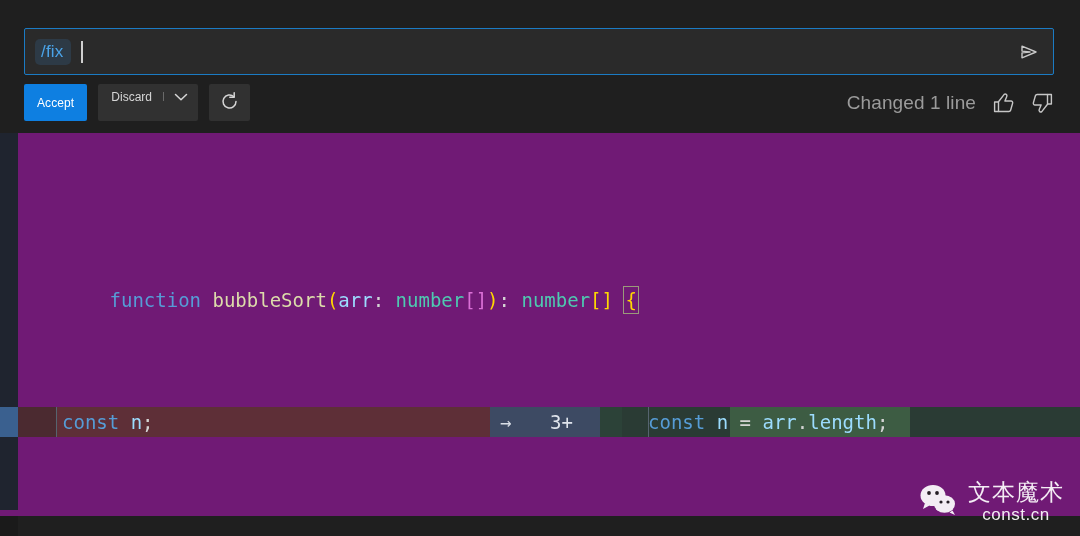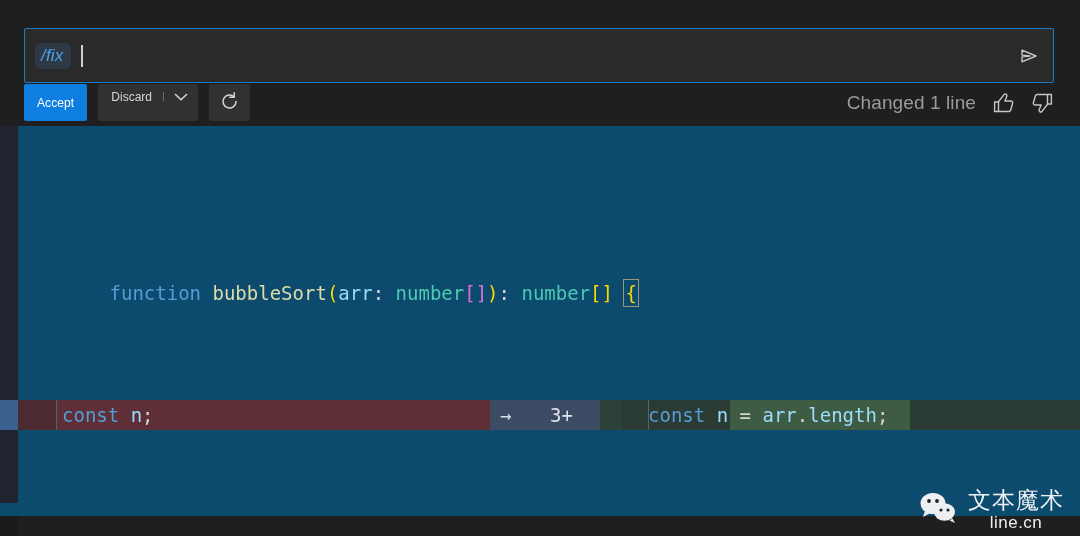--- a/index.html
+++ b/index.html
@@ -12,25 +12,25 @@
 
   #app { position: relative; width: 1080px; height: 536px; background: #252b38; }
 
   
   .chat-panel {
     position: absolute; left: 0; top: 0; width: 1080px; height: 139px;
     background: #1f1f1f;
   }
 
   .input-row {
-    position: absolute; left: 24px; top: 28px; width: 1030px; height: 55px;
+    position: absolute; left: 24px; top: 28px; width: 1030px; height: 47px;
     background: #2a2a2a;
     border: 1px solid #1b7bc4;
     border-radius: 2px;
-    display: flex; align-items: center; font-style: italic;
+    display: flex; align-items: center;
   }
 
   .slash-chip {
     margin-left: 10px;
     background: #2d3a46;
     color: #4aa3e8;
     border-radius: 5px;
     padding: 3px 7px 4px 6px;
     font-family: "Liberation Sans", sans-serif;
     font-size: 17px;
@@ -88,22 +88,22 @@
   }
   .status-text {
     font-family: "Liberation Sans", sans-serif;
     font-size: 19px; color: #9b9b9b;
     letter-spacing: .1px;
   }
   .vote-icon { width: 26px; height: 26px; display:flex; align-items:center; justify-content:center; }
 
   
   .editor {
-    position: absolute; left: 0; top: 126px; width: 1080px; height: 402px;
-    background: #0c4a6e;
+    position: absolute; left: 0; top: 133px; width: 1080px; height: 402px;
+    background: #701a75;
     overflow: hidden;
   }
 
   .gutter-strip {
     position: absolute; left: 0; top: 0; width: 18px; height: 377px;
     background: #1f242f;
   }
 
   .code {
     position: absolute; left: 0; top: 0; width: 1080px;
@@ -191,21 +191,21 @@
     position: absolute; left: 0; top: 516px; width: 1080px; height: 20px;
     background: #1f1f1f;
   }
   .footer-gutter {
     position: absolute; left: 0; top: 0; width: 18px; height: 20px;
     background: #1a1a1a;
   }
 
   
   .watermark {
-    position: absolute; right: 16px; bottom: 4px;
+    position: absolute; right: 16px; bottom: 12px;
     display: flex; align-items: center; gap: 9px;
     opacity: .92;
   }
   .wm-text { display: flex; flex-direction: column; align-items: center; }
   .wm-cn {
     font-family: "DejaVu Sans", sans-serif;
     font-size: 23px; color: #ffffff; letter-spacing: 1px; line-height: 25px;
   }
   .wm-en {
     font-family: "Liberation Sans", sans-serif;
@@ -345,17 +345,17 @@
         <circle cx="10" cy="10" r="1.9" fill="#1f1f1f"></circle>
         <circle cx="18" cy="10" r="1.9" fill="#1f1f1f"></circle>
         <ellipse cx="25.5" cy="21" rx="10.5" ry="8.8" fill="#ffffff"></ellipse>
         <path d="M33.5 27.5 L36 32 L30.5 29.5 Z" fill="#ffffff"></path>
         <circle cx="22" cy="19" r="1.6" fill="#1f1f1f"></circle>
         <circle cx="29" cy="19" r="1.6" fill="#1f1f1f"></circle>
       </svg>
     </span>
     <span class="wm-text">
       <span class="wm-cn">文本魔术</span>
-      <span class="wm-en">line.cn</span>
+      <span class="wm-en">const.cn</span>
     </span>
   </div>
 
 </div>
 
 </body></html>

